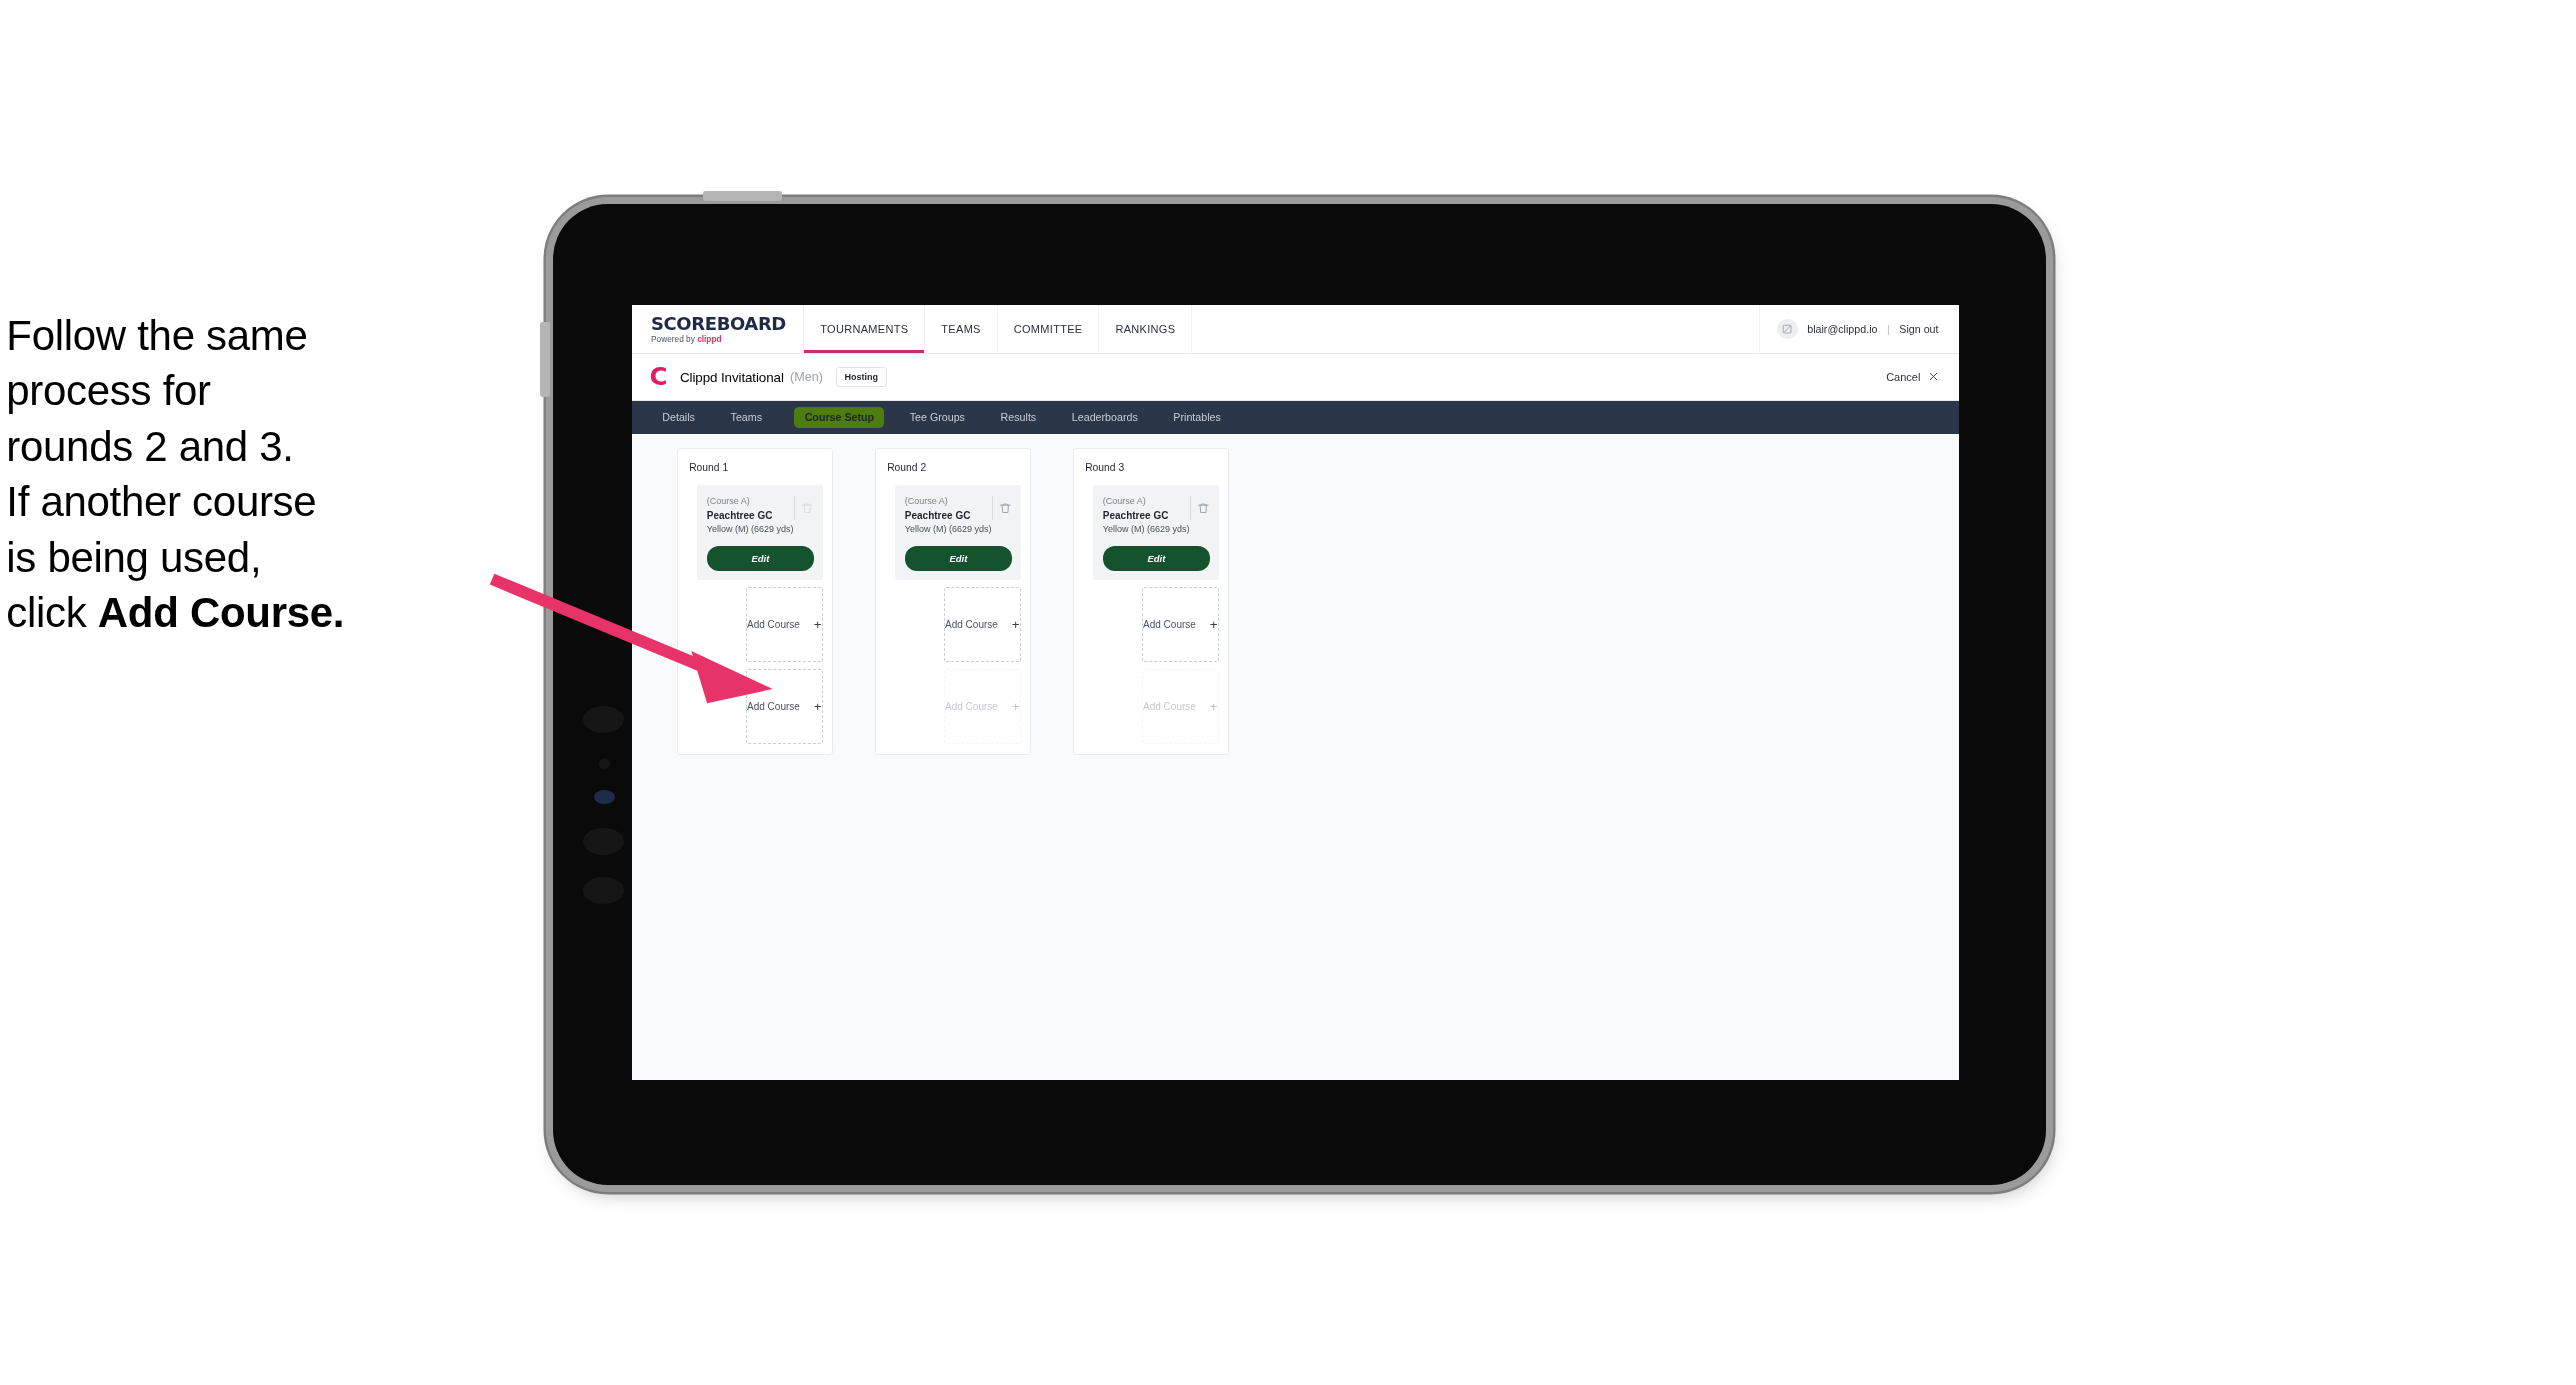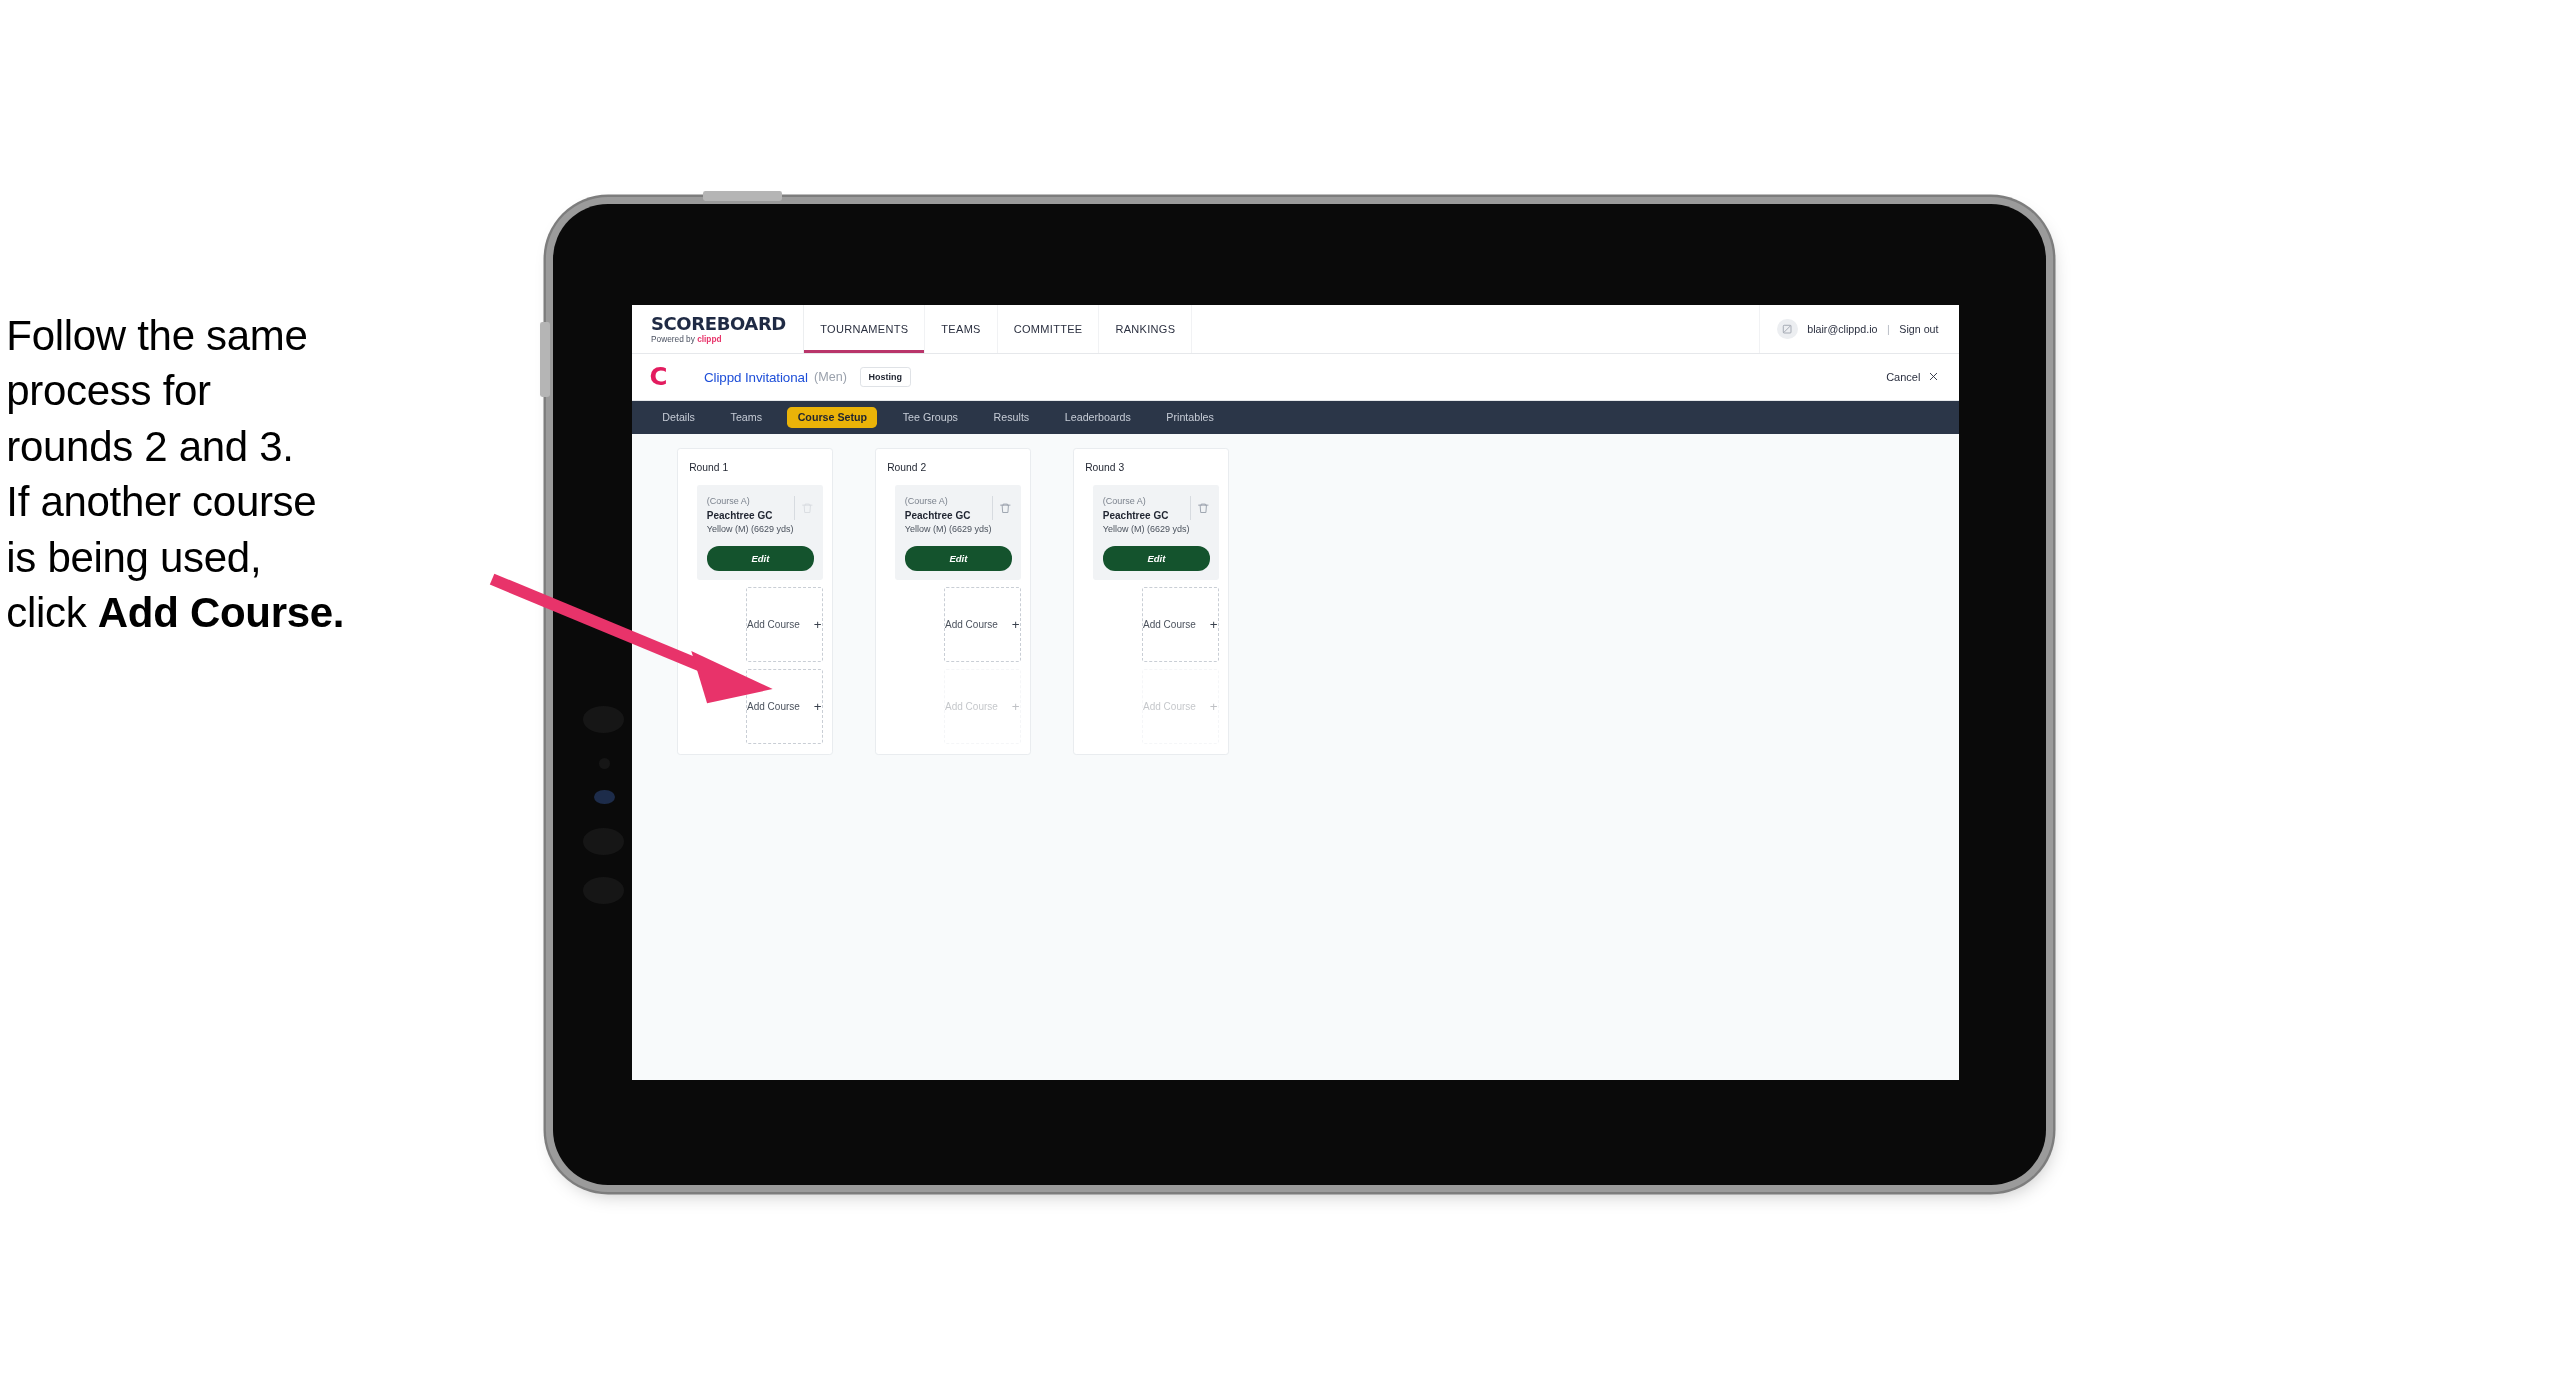--- a/index.html
+++ b/index.html
@@ -154,23 +154,22 @@
   .clogo {
     font-family: "DejaVu Sans", sans-serif;
     font-weight: 700;
     font-size: 24.5px;
     color: #e31c5f;
     line-height: 1;
     margin-right: 12.6px;
   }
   .tour-title {
     font-size: 13.4px;
-    color: #1d4ed8;
+    color: #000000;
     letter-spacing: -0.1px;
-    margin-left: 24px;
   }
   .tour-gender {
     font-size: 12.6px;
     color: #9aa1ac;
     margin-left: 6.3px;
   }
   .hosting-badge {
     margin-left: 12.6px;
     font-size: 9px;
     font-weight: 700;
@@ -201,23 +200,24 @@
   }
   .subtab {
     font-size: 10.7px;
     color: #c6ccd6;
     padding: 5.5px 10.3px;
     border-radius: 4.7px;
     cursor: pointer;
     line-height: 1;
   }
   .subtab.active {
-    background: #eab308;
+    background: #4d7c0f;
     color: #1f2430;
     font-weight: 600;
+    margin-left: 7px;
   }
 
   
   .content {
     padding: 14.2px 14.2px;
     display: flex;
     gap: 11px;
     align-items: flex-start;
   }
   .round-col {

